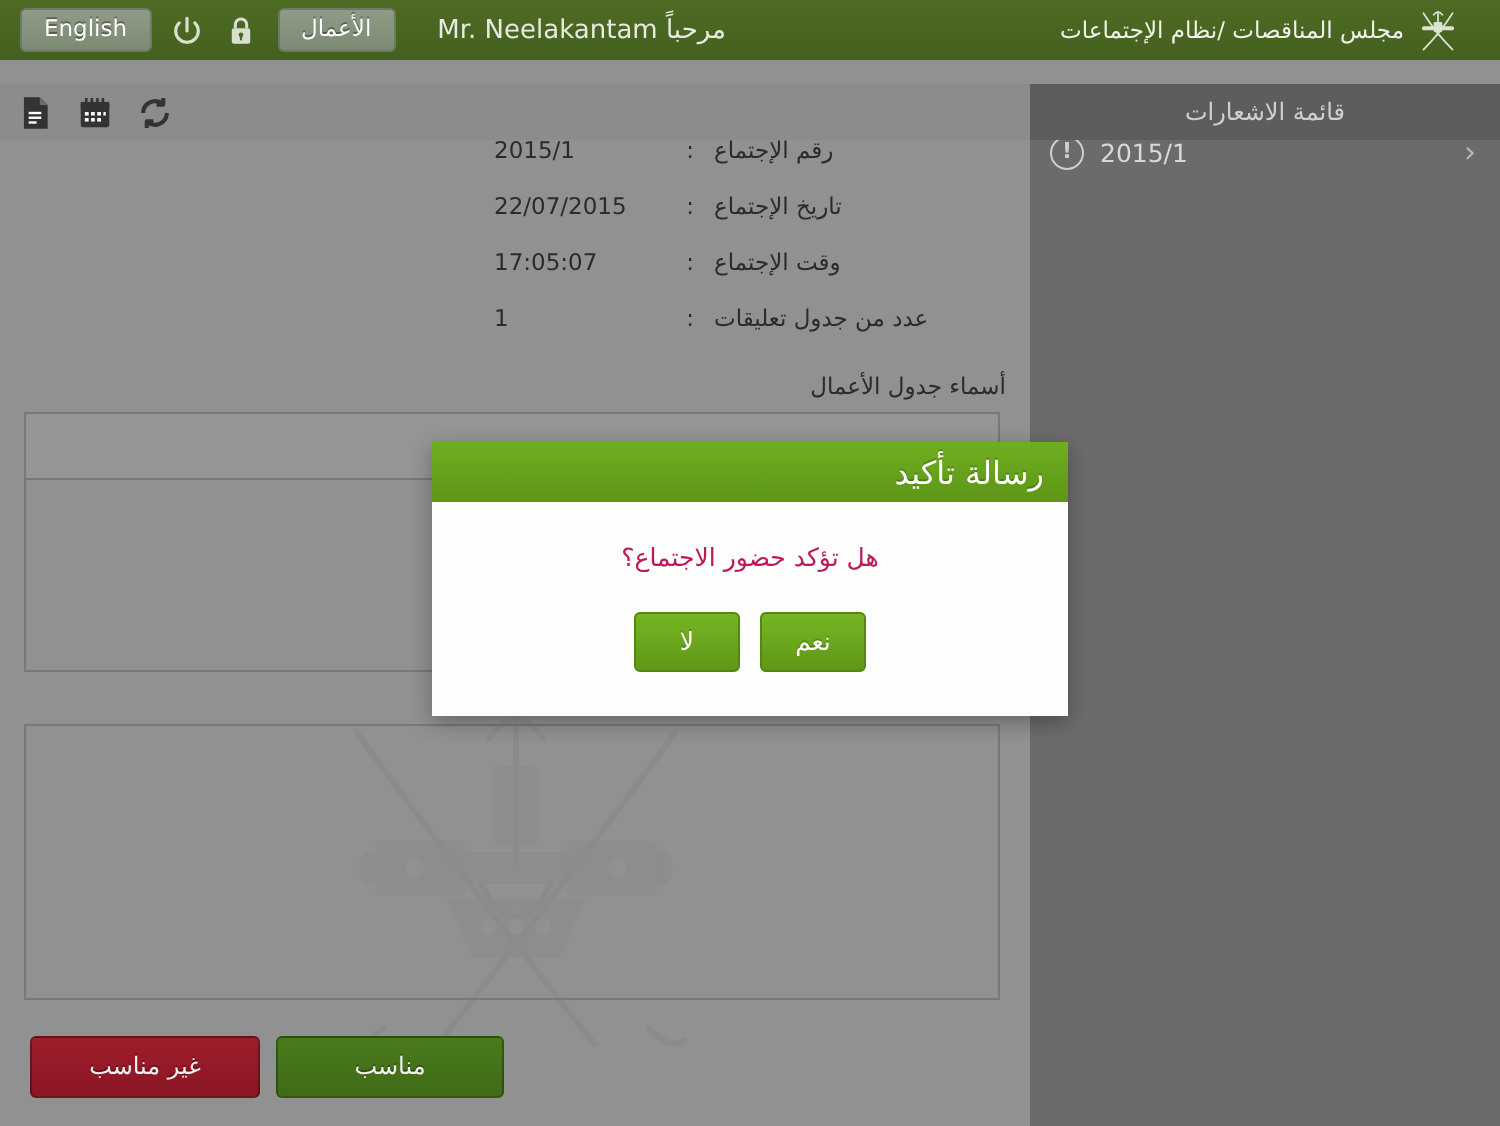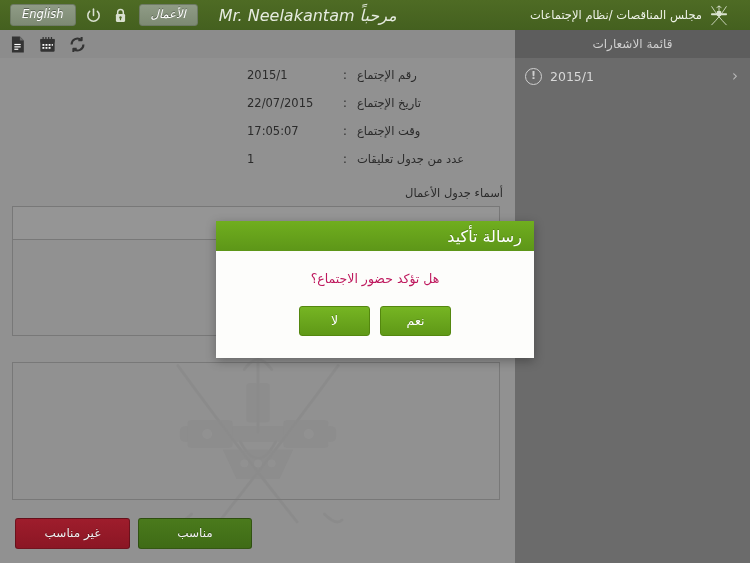--- a/index.html
+++ b/index.html
@@ -31,21 +31,20 @@
     direction: ltr;
     z-index: 20;
   }
 
   .topbar-left {
     display: flex;
     align-items: center;
     gap: 9px;
     padding-left: 10px;
     flex: 0 0 auto;
-    font-style: italic;
   }
 
   .btn-gray {
     background: linear-gradient(to bottom, #8f9b86 0%, #7d8a73 100%);
     border: 1px solid #6e7a65;
     border-radius: 3px;
     color: #ffffff;
     font-size: 11.5px;
     padding: 3px 11px 4px 11px;
     line-height: 13px;
@@ -58,21 +57,21 @@
     width: 18px; height: 18px;
     display: inline-flex;
     align-items: center;
     justify-content: center;
     cursor: pointer;
   }
   .icon-btn svg { display: block; }
 
   .welcome {
     color: #e6ebe0;
-    font-size: 16px;
+    font-size: 13px;
     margin-left: 12px;
     white-space: nowrap;
     direction: rtl;
     unicode-bidi: isolate;
     text-align: center;
   }
 
   .topbar-right {
     margin-left: auto;
     display: flex;
@@ -84,21 +83,21 @@
     color: #eef2e8;
     font-size: 11.5px;
     white-space: nowrap;
     direction: rtl;
   }
   .emblem-small { width: 22px; height: 24px; opacity: .92; display:block; }
 
   
   .toolbar {
     position: absolute;
-    top: 30px; left: 0;
+    top: 42px; left: 0;
     width: 750px; height: 28px;
     background: #8c8c8c;
     display: flex;
     align-items: center;
     direction: ltr;
     z-index: 18;
   }
   .toolbar-icons {
     display: flex;
     align-items: center;
@@ -322,21 +321,21 @@
     gap: 10px;
     padding: 20px 0 22px 0;
     direction: rtl;
   }
   .btn-modal {
     background: linear-gradient(to bottom, #76b523 0%, #5f9817 100%);
     border: 1px solid #54870f;
     border-radius: 3px;
     color: #ffffff;
     font-size: 12.5px;
-    width: 71px;
+    width: 53px;
     padding: 6px 0 7px 0;
     text-align: center;
     cursor: pointer;
     text-shadow: 0 -1px 0 rgba(0,0,0,.18);
   }
 </style>
 </head>
 <body>
 
 <div id="app">

